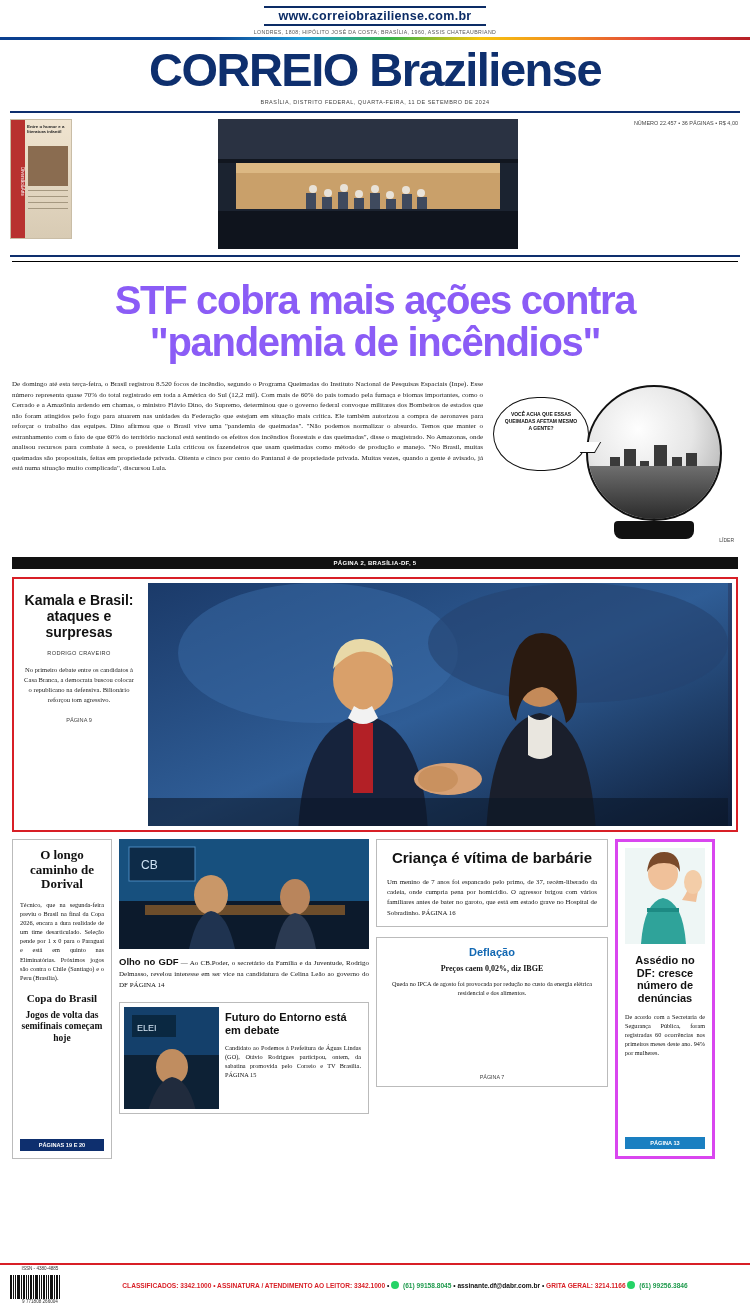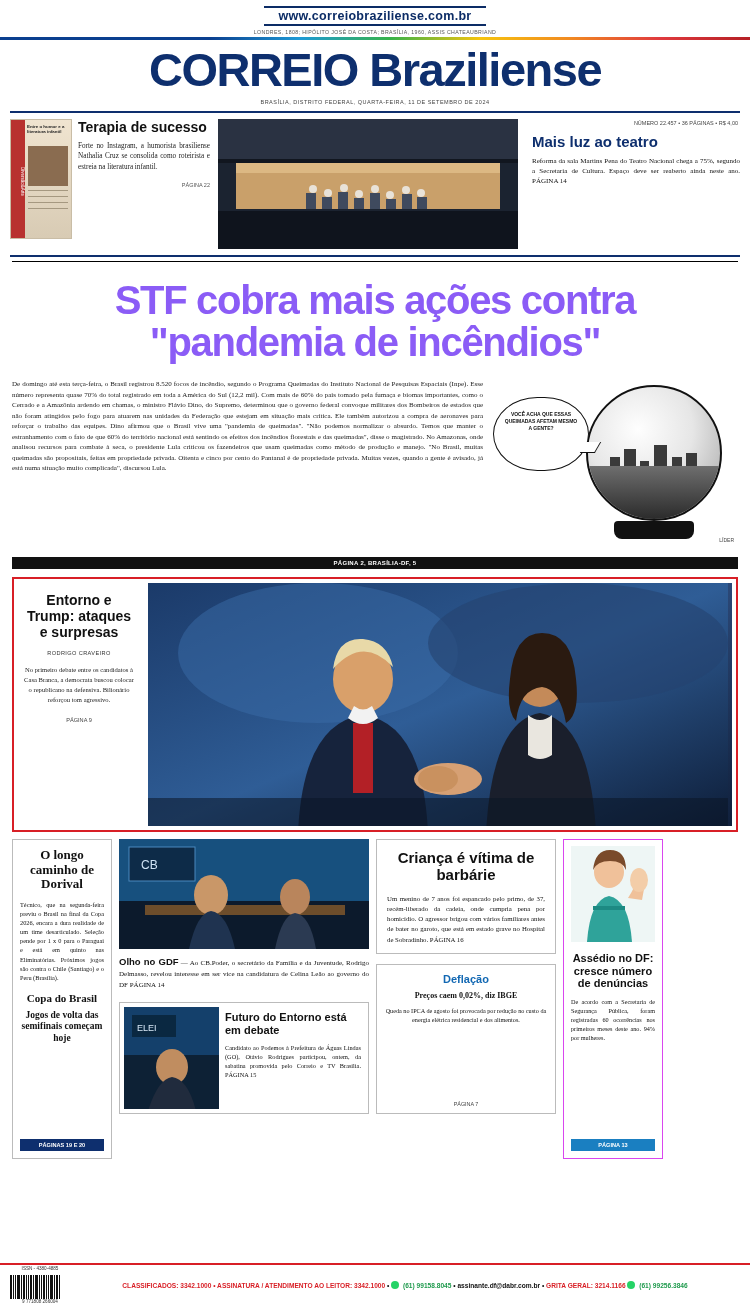--- a/index.html
+++ b/index.html
@@ -229,32 +229,32 @@
   .photo2 { height:110px; background:#eab308; position:relative; overflow:hidden; }
   .col2 .lead { margin-top:6px; font-size:7px; line-height:1.5; text-align:justify;}
   .col2 .lead b.h { font-family:"Liberation Sans", sans-serif; font-size:9.5px; }
 
   .col2b { margin-top:12px; border:1px solid #bbb; display:flex; height:112px; }
   .col2b .ph { width:95px; background:#14b8a6; position:relative; margin:4px; overflow:hidden;}
   .col2b .tx { flex:1; padding:8px 7px 6px 2px; }
   .col2b h4 { font-family:"Liberation Sans", sans-serif; font-size:11px; font-weight:bold; margin:0 0 6px 0; line-height:1.15;}
   .col2b p { font-size:6.3px; line-height:1.45; margin:0; text-align:justify;}
 
-  .col3 { width:180px; }
+  .col3 { width:232px; }
   .col3 .box { border:1px solid #bbb; padding:10px 10px 8px 10px; }
   .col3 h3 { font-family:"Liberation Sans", sans-serif; font-size:15px; font-weight:bold; text-align:center; line-height:1.12; margin:0 0 10px 0; }
   .col3 p { font-size:6.8px; line-height:1.5; text-align:justify; margin:0; }
   .twocol { display:flex; gap:8px; margin-top:10px; }
   .twocol .cell { flex:1; border:1px solid #bbb; padding:8px 7px; position:relative; min-height:150px;}
   .twocol h4 { font-family:"Liberation Sans", sans-serif; font-size:11px; font-weight:bold; color:#1268b3; text-align:center; margin:0 0 6px 0;}
   .twocol .dek { font-family:Liberation Serif, serif; font-size:8px; font-weight:bold; text-align:center; line-height:1.25; margin:0 0 6px 0;}
   .twocol p { font-size:6.2px; line-height:1.45; text-align:center; margin:0;}
   .twocol .pagina { font-family:"Liberation Sans", sans-serif; font-size:5.4px; color:#444; text-align:center; position:absolute; left:0; right:0; bottom:6px;}
 
-  .col4 { width:100px; border:1px solid #d946ef; padding:6px 7px; position:relative;}
+  .col4 { width:100px; border:3px solid #d946ef; padding:6px 7px; position:relative;}
   .col4 .ill { height:96px; background:#eef6f5; position:relative; overflow:hidden; }
   .col4 h3 { font-family:"Liberation Sans", sans-serif; font-size:11px; font-weight:bold; text-align:center; line-height:1.15; margin:10px 0 8px 0; }
   .col4 p { font-size:6.2px; line-height:1.45; text-align:justify; margin:0;}
   .col4 .tagbar { background:#1a7fc1; }
 
   
   .footer {
     position:absolute; bottom:0; left:0; width:750px; height:42px;
     border-top:2px solid #d81f26;
     background:#fff;
@@ -292,25 +292,20 @@
 
     <div class="promo-left">
       <div class="thumb">
         <div class="band">Diversão&amp;Arte</div>
         <div class="minihead">Entre o humor e a literatura infantil</div>
         <div class="miniimg"></div>
         <div class="miniline" style="top:70px"></div>
         <div class="miniline" style="top:76px"></div>
         <div class="miniline" style="top:82px"></div>
         <div class="miniline" style="top:88px"></div>
-      </div>
-      <div class="txt">
-        <h2>Terapia de sucesso</h2>
-        <p>Forte no Instagram, a humorista brasiliense Nathalia Cruz se consolida como roteirista e estreia na literatura infantil.</p>
-        <div class="pagina">PÁGINA 22</div>
       </div>
     </div>
 
     <div class="promo-photo">
       
       <svg width="300" height="130" viewBox="0 0 300 130">
         <rect x="0" y="0" width="300" height="130" fill="#1b2330"></rect>
         <rect x="0" y="0" width="300" height="40" fill="#2a3242"></rect>
         <rect x="18" y="44" width="264" height="46" fill="#c9a06a"></rect>
         <rect x="18" y="44" width="264" height="10" fill="#dcb883"></rect>
@@ -332,24 +327,20 @@
             <rect x="136" y="79" width="10" height="11"></rect>
           <rect x="152" y="74" width="10" height="16"></rect>
             <rect x="168" y="80" width="10" height="10"></rect>
           <rect x="184" y="75" width="10" height="15"></rect>
             <rect x="199" y="78" width="10" height="12"></rect>
         </g>
         <rect x="0" y="40" width="300" height="4" fill="#11161f"></rect>
       </svg>
     </div>
 
-    <div class="promo-right">
-      <h2>Mais luz ao teatro</h2>
-      <p>Reforma da sala Martins Pena do Teatro Nacional chega a 75%, segundo a Secretaria de Cultura. Espaço deve ser reaberto ainda neste ano. PÁGINA 14</p>
-    </div>
   </div>
 
   <div class="rule-blue2"></div>
 
   <div class="main-block">
     <div class="main-head">
       <div>STF cobra mais ações contra</div>
       <div>"pandemia de incêndios"</div>
     </div>
     <div class="main-cols">
@@ -378,21 +369,21 @@
         </div>
         <div class="bubble">VOCÊ ACHA QUE ESSAS QUEIMADAS AFETAM MESMO A GENTE?</div>
         <div class="sign">LÍDER</div>
       </div>
     </div>
     <div class="pag-bar">PÁGINA 2, BRASÍLIA-DF, 5</div>
   </div>
 
   <div class="redbox">
     <div class="redbox-left">
-      <h2>Entorno e Trump: ataques e surpresas</h2>
+      <h2>Kamala e Brasil: ataques e surpresas</h2>
       <div class="byline">RODRIGO CRAVEIRO</div>
       <p>No primeiro debate entre os candidatos à Casa Branca, a democrata buscou colocar o republicano na defensiva. Bilionário reforçou tom agressivo.</p>
       <div class="pagina">PÁGINA 9</div>
     </div>
     <div class="redbox-photo">
       
       <svg width="580" height="250" viewBox="0 0 580 250" preserveAspectRatio="xMidYMid slice">
         <defs>
           <linearGradient id="bg" x1="0" y1="0" x2="1" y2="1">
             <stop offset="0" stop-color="#1b3a69"></stop>

